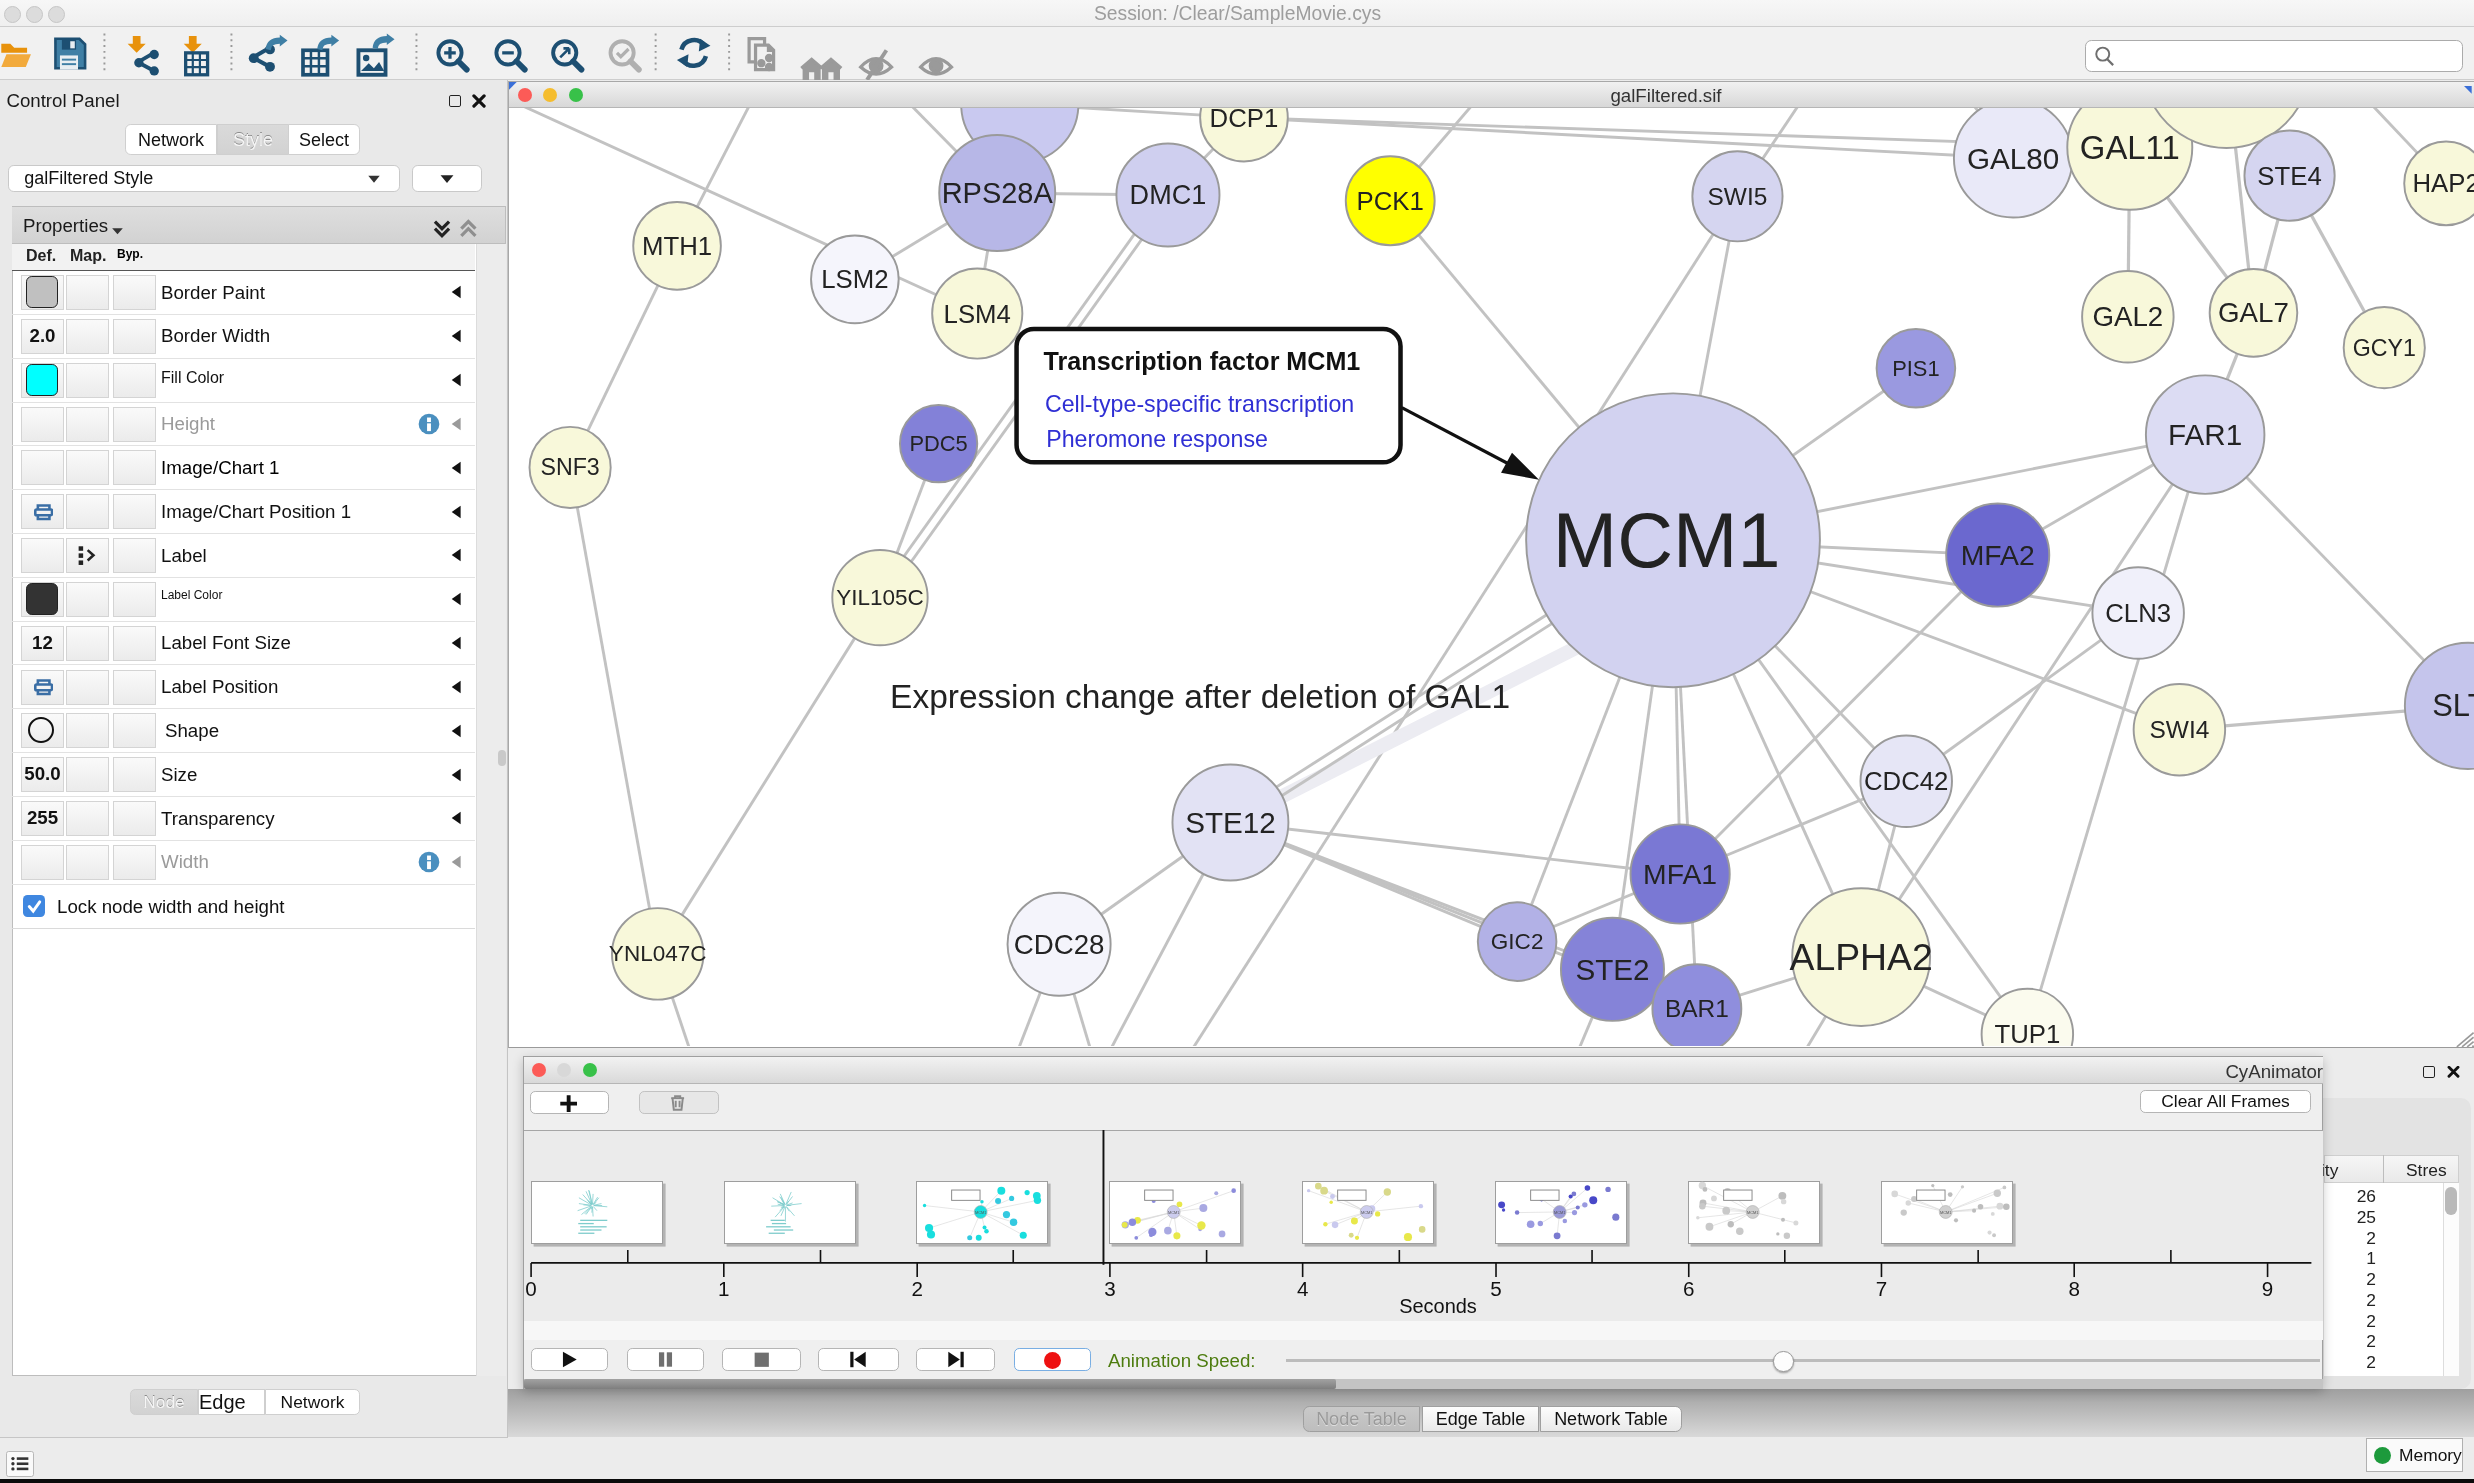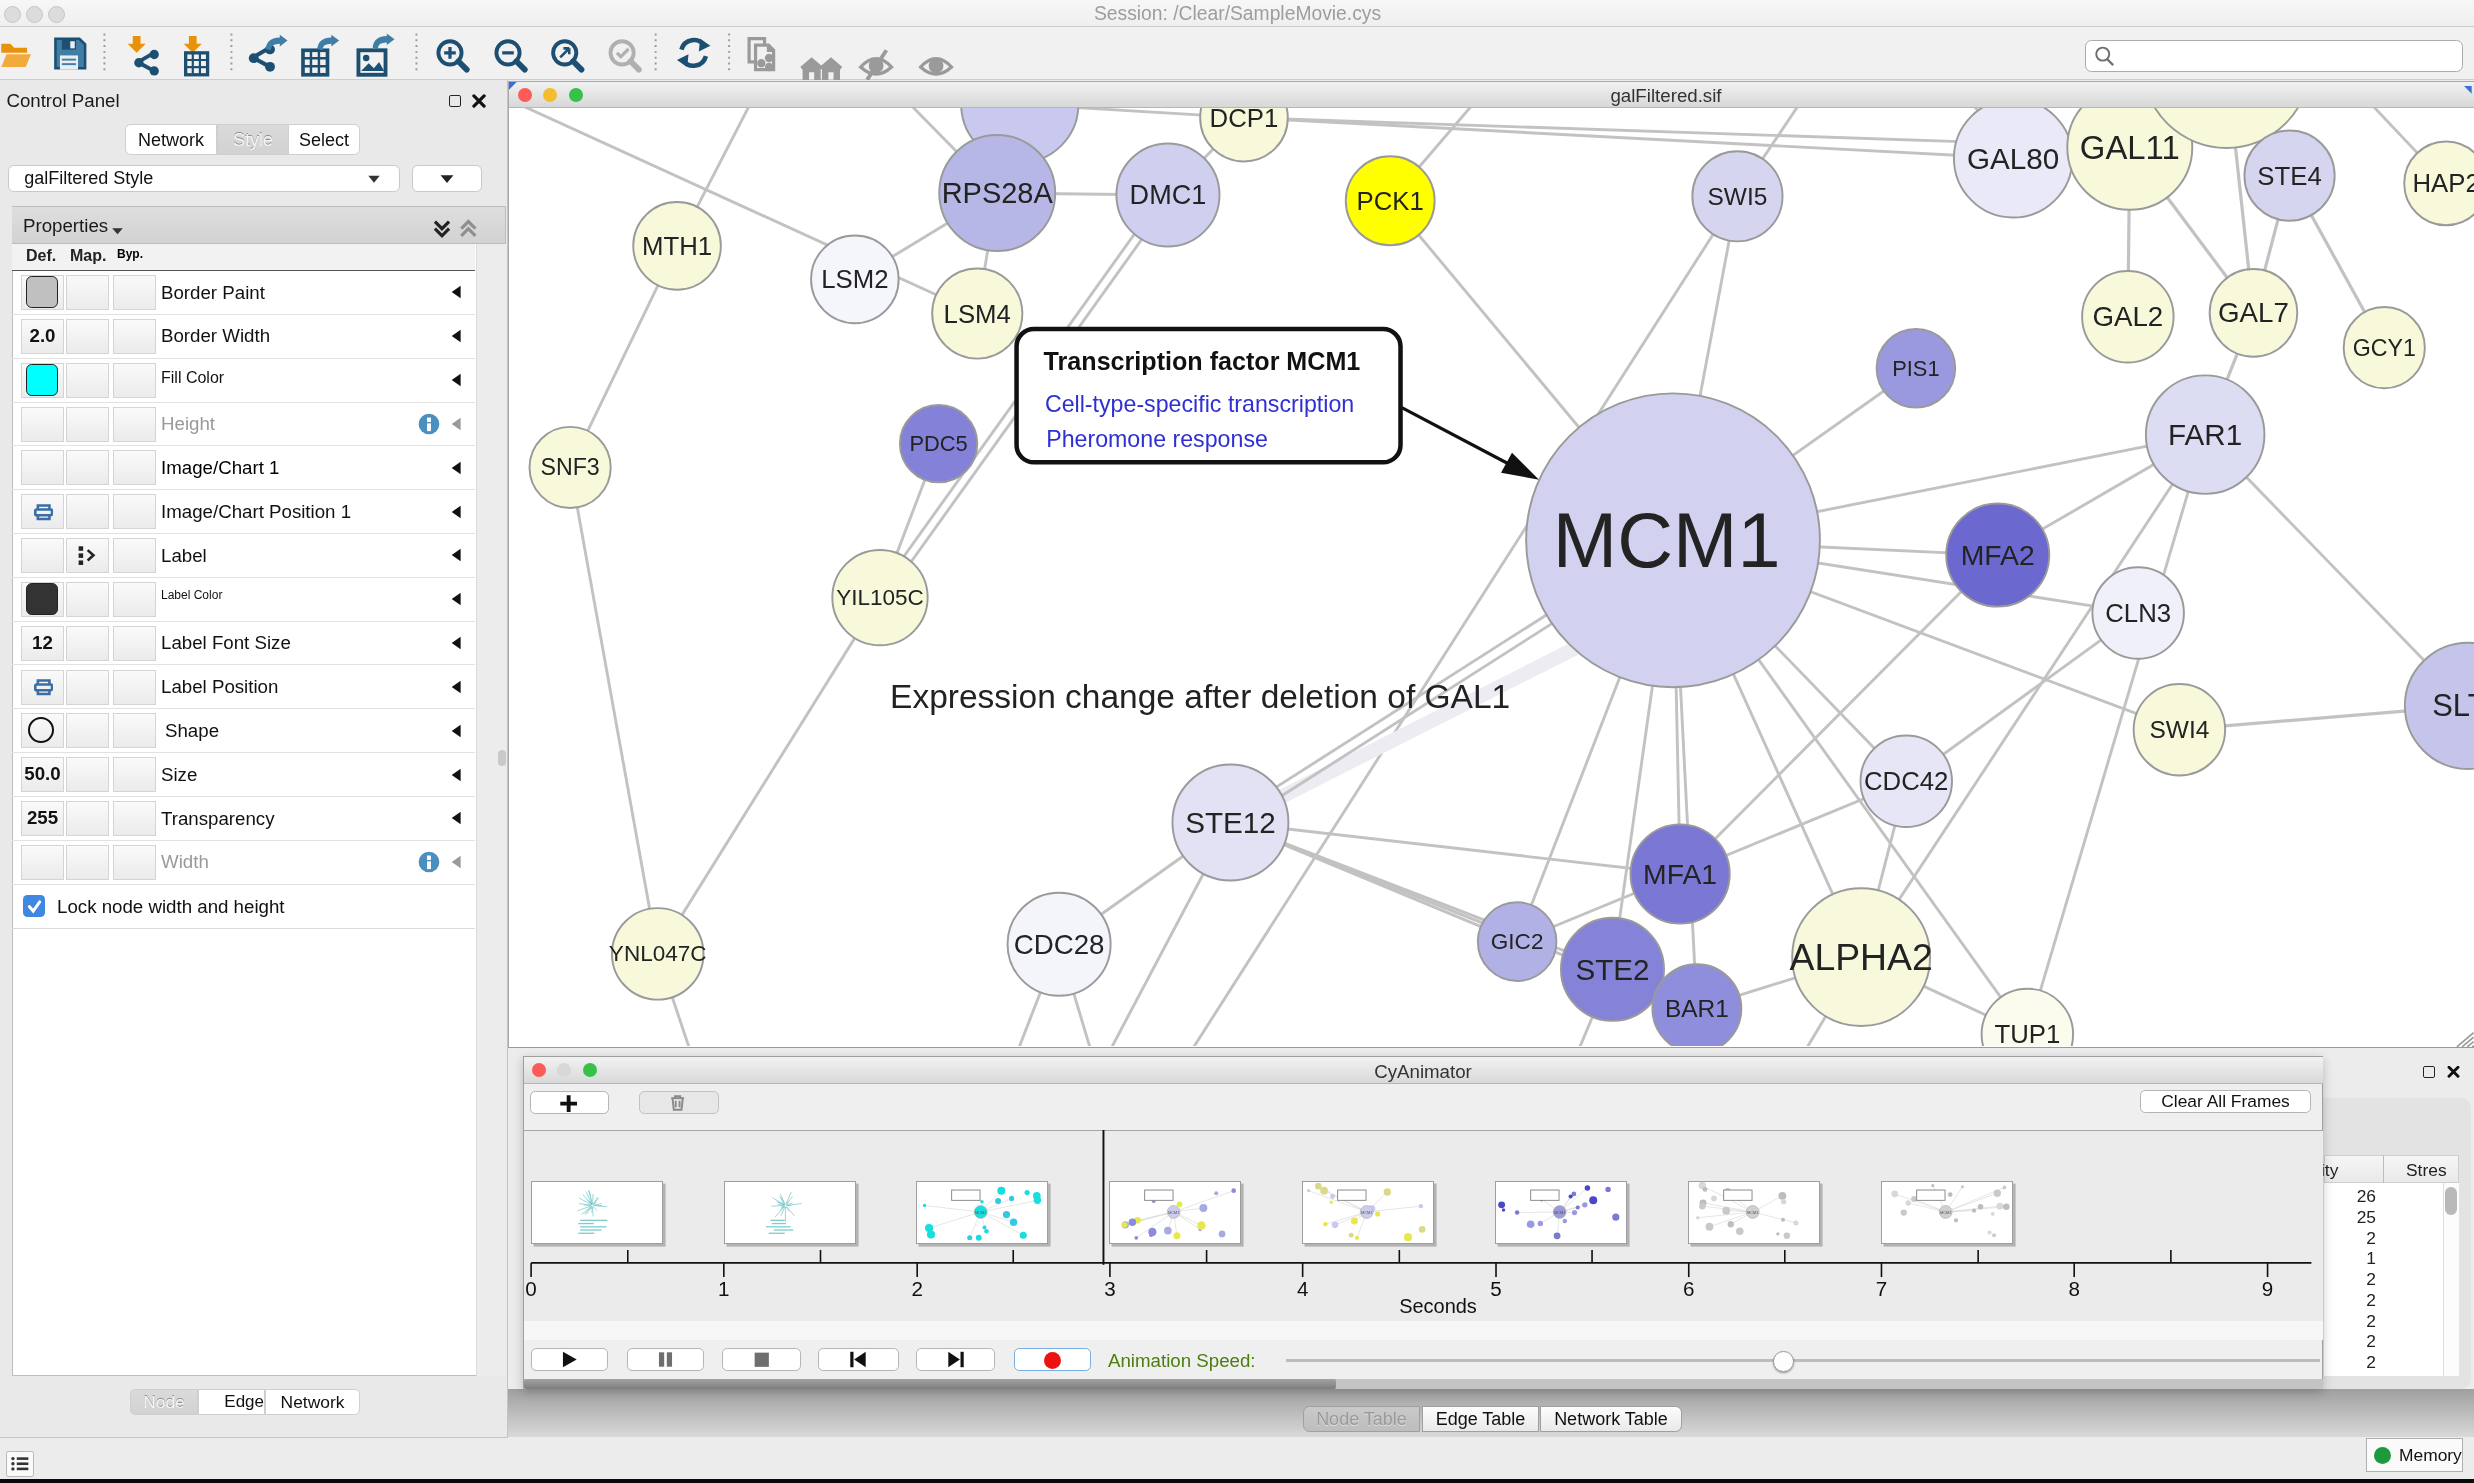--- a/index.html
+++ b/index.html
@@ -314,21 +314,21 @@
 <div class="abs" style="left:12.2px;top:884px;width:463px;height:0.6px;background:#e2e2e2;"></div>
 <div class="abs" style="left:23px;top:895px;width:22px;height:22px;background:#3f87e0;border-radius:4.5px;"></div>
 <svg class="abs" style="left:26px;top:898px" width="17" height="17" viewBox="0 0 26 26">
     <path d="M5 13 l6 7 10-14" stroke="#fff" stroke-width="4.5" fill="none" stroke-linecap="round"></path>
   </svg>
 <div class="abs" style="left:57px;top:896px;font-size:18.7px;color:#111;">Lock node width and height</div>
 <div class="abs" style="left:12.2px;top:928px;width:463px;height:0.6px;background:#dadada;"></div>
 <div class="abs" style="left:476px;top:244px;width:30px;height:1132px;background:#ececec;border-left:0.6px solid #dcdcdc;"></div>
 <div class="abs" style="left:498px;top:750px;width:7.7px;height:15.5px;background:#c9c9c9;border-radius:3.9px;"></div>
 <div class="abs" style="left:130px;top:1389px;width:68px;height:26px;background:linear-gradient(#dadada,#d2d2d2);color:#f5f5f5;text-shadow:0 -0.6px 0.6px #8a8a8a;border:0.6px solid #cfcfcf;border-radius:5.2px 0px 0px 5.2px;font-size:17.4px;text-align:center;line-height:24.5px;">Node</div>
-<div class="abs" style="left:198px;top:1389px;width:67px;height:26px;background:#fff;color:#111;border:0.6px solid #cfcfcf;border-radius:0px 0px 0px 0px;font-size:17px;text-align:right;line-height:24.5px;">Edge</div>
+<div class="abs" style="left:198px;top:1389px;width:67px;height:26px;background:#fff;color:#111;border:0.6px solid #cfcfcf;border-radius:0px 0px 0px 0px;font-size:20px;text-align:left;line-height:24.5px;">Edge</div>
 <div class="abs" style="left:265px;top:1389px;width:95px;height:26px;background:#fff;color:#111;border:0.6px solid #cfcfcf;border-radius:0px 5.2px 5.2px 0px;font-size:17.4px;text-align:center;line-height:24.5px;">Network</div>
 <div class="abs" style="left:0;top:1437px;width:2475px;height:42px;background:#ececec;border-top:0.6px solid #c6c6c6;"></div>
 <div class="abs" style="left:5.8px;top:1451px;width:28px;height:26px;background:#fafafa;border:0.6px solid #b8b8b8;border-radius:2.6px;"></div>
 <svg class="abs" style="left:11px;top:1456px" width="18" height="15.5" viewBox="0 0 28 24">
     <g fill="#333">
       <circle cx="3" cy="4" r="2.6"></circle>
       <circle cx="3" cy="12" r="2.6"></circle>
       <circle cx="3" cy="20" r="2.6"></circle>
       <rect x="9" y="2" width="18" height="4"></rect>
       <rect x="9" y="10" width="18" height="4"></rect>
@@ -531,21 +531,21 @@
 <svg class="abs" style="left:2453px;top:1030px" width="20.6" height="17" viewBox="0 0 32 26">
     <g stroke="#9a9a9a" stroke-width="2.5">
       <line x1="6" y1="26" x2="32" y2="4"></line>
       <line x1="14" y1="26" x2="32" y2="11"></line>
       <line x1="22" y1="26" x2="32" y2="18"></line>
       <line x1="30" y1="26" x2="32" y2="24"></line>
     </g>
   </svg>
 <div class="abs" style="left:523px;top:1056px;width:1800px;height:333px;background:#efefef;border:0.6px solid #9f9f9f;box-shadow:0 3.2px 10.3px rgba(0,0,0,0.22);"></div>
 <div class="abs" style="left:524px;top:1057px;width:1799px;height:27px;background:linear-gradient(#f2f2f2,#d9d9d9);border-bottom:0.6px solid #b6b6b6;"></div>
-<div class="abs" style="left:523px;top:1061px;width:1800px;font-size:18.7px;color:#333;text-align:center;">CyAnimator</div>
+<div class="abs" style="left:523px;top:1061px;width:1800px;font-size:18.7px;color:#333;text-align:right;">CyAnimator</div>
 <div class="abs" style="left:532px;top:1063px;width:14px;height:14px;border-radius:50%;background:#fc5b57;"></div>
 <div class="abs" style="left:557px;top:1063px;width:14px;height:14px;border-radius:50%;background:#d8d8d8;"></div>
 <div class="abs" style="left:583px;top:1063px;width:14px;height:14px;border-radius:50%;background:#38c149;"></div>
 <div class="abs" style="left:530px;top:1091px;width:79px;height:23px;background:#fff;border:1px solid #b5b5b5;border-radius:5.2px;"></div>
 <svg class="abs" style="left:559px;top:1094px" width="19.3" height="19.3" viewBox="0 0 30 30">
     <path d="M12 2 h6 v10 h10 v6 h-10 v10 h-6 v-10 H2 v-6 h10z" fill="#111"></path>
   </svg>
 <div class="abs" style="left:639px;top:1091px;width:80px;height:23px;background:#e7e7e7;border:1px solid #c2c2c2;border-radius:5.2px;"></div>
 <svg class="abs" style="left:668px;top:1093px" width="19.3" height="19.3" viewBox="0 0 30 30">
     <g fill="none" stroke="#8a8a8a" stroke-width="3">

